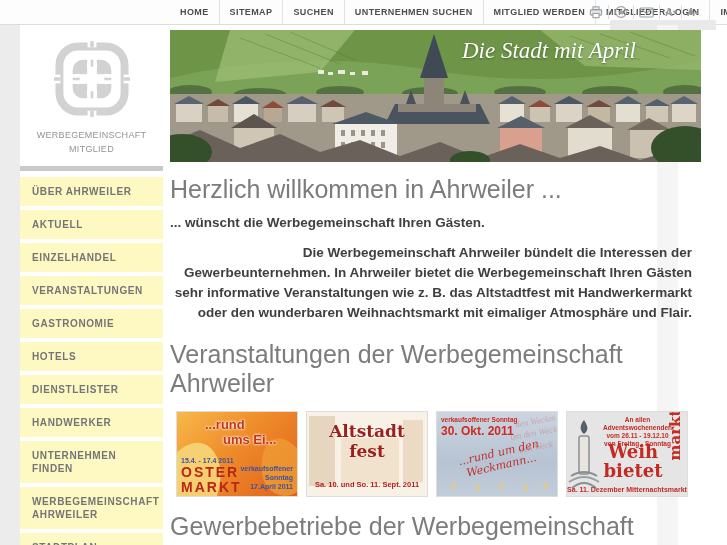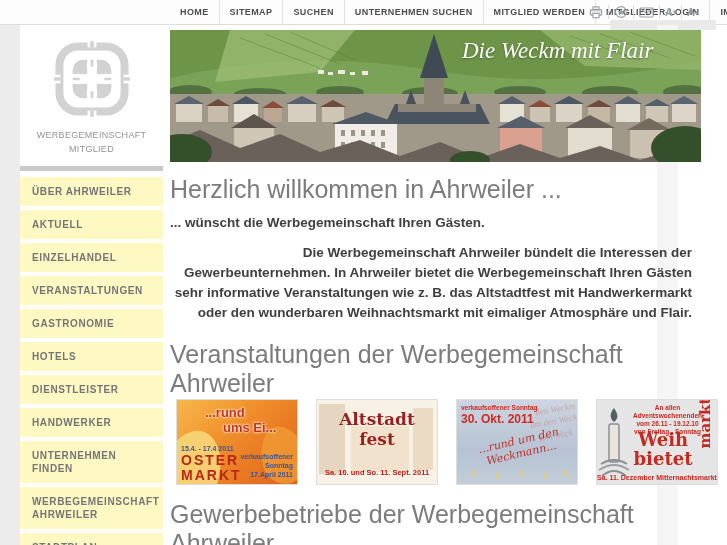--- a/index.html
+++ b/index.html
@@ -46,21 +46,21 @@
              text-shadow:0 1px 2px rgba(40,60,30,.55); white-space:nowrap; }
   h1.h-gray, h2.h-gray { font-size:25px; font-weight:normal; color:#7c7c7c; line-height:1.18; }
   .welcome-title { margin-top:13px; }
   .welcome-subtitle { margin-top:10px; font-size:13.5px; font-weight:bold; color:#3f3f3f; }
   .intro { margin-top:13px; width:522px; font-size:13.5px; font-weight:bold;
            color:#3f3f3f; line-height:1.5;text-align:right; }
   .events-title { margin-top:16px; width:500px; }
   .businesses-title { margin-top:15px; width:500px; }
 
   
-  .banners { margin-top:0; padding-left:6px; display:flex; gap:18px; }
+  .banners { margin-top:12px; padding-left:6px; display:flex; gap:8px; }
   .banner { position:relative; width:122px; height:86px; overflow:hidden;
             border:1px solid #ddd; cursor:pointer; flex:0 0 auto; }
 
   
   .b-oster { background:linear-gradient(135deg,#f7b84a 0%,#ef8c2a 45%,#e0601a 100%); }
   .om-egg { position:absolute; border-radius:50% 50% 50% 50%/60% 60% 40% 40%; }
   .om-egg.e1 { left:-14px; bottom:-20px; width:58px; height:74px; background:#f6d679; opacity:.9; transform:rotate(18deg); }
   .om-egg.e2 { right:-8px; top:26px; width:44px; height:58px; background:#ef9b33; opacity:.8; transform:rotate(-14deg); }
   .om-tag1 { position:absolute; top:5px; left:28px; font-size:13px; font-weight:bold;
              color:#c2371f; text-shadow:0 0 2px #fff,0 0 3px #fff; }
@@ -300,21 +300,21 @@
           <polygon points="457,100 501,100 479,88" fill="#756a5e"></polygon>
         </g>
 
         <polygon points="0,132 0,112 30,100 70,118 110,104 150,122 190,110 230,126 270,112 310,128 350,114 390,128 430,116 470,130 510,118 531,126 531,132" fill="#6a625a"></polygon>
         <g fill="#33502b">
           <ellipse cx="12" cy="122" rx="30" ry="18"></ellipse>
           <ellipse cx="515" cy="118" rx="34" ry="22"></ellipse>
           <ellipse cx="300" cy="130" rx="20" ry="9"></ellipse>
         </g>
       </svg>
-      <div class="tagline">Die Weckm mit Flair</div>
+      <div class="tagline">Die Stadt mit April</div>
     </div>
 
     <h1 class="h-gray welcome-title">Herzlich willkommen in Ahrweiler ...</h1>
     <div class="welcome-subtitle">... wünscht die Werbegemeinschaft Ihren Gästen.</div>
     <p class="intro">Die Werbegemeinschaft Ahrweiler bündelt die Interessen der Gewerbeunternehmen. In Ahrweiler bietet die Werbegemeinschaft Ihren Gästen sehr informative Veranstaltungen wie z. B. das Altstadtfest mit Handwerkermarkt oder den wunderbaren Weihnachtsmarkt mit eimaliger Atmosphäre und Flair.</p>
 
     <h2 class="h-gray events-title">Veranstaltungen der Werbegemeinschaft Ahrweiler</h2>
 
     <div class="banners">
 

